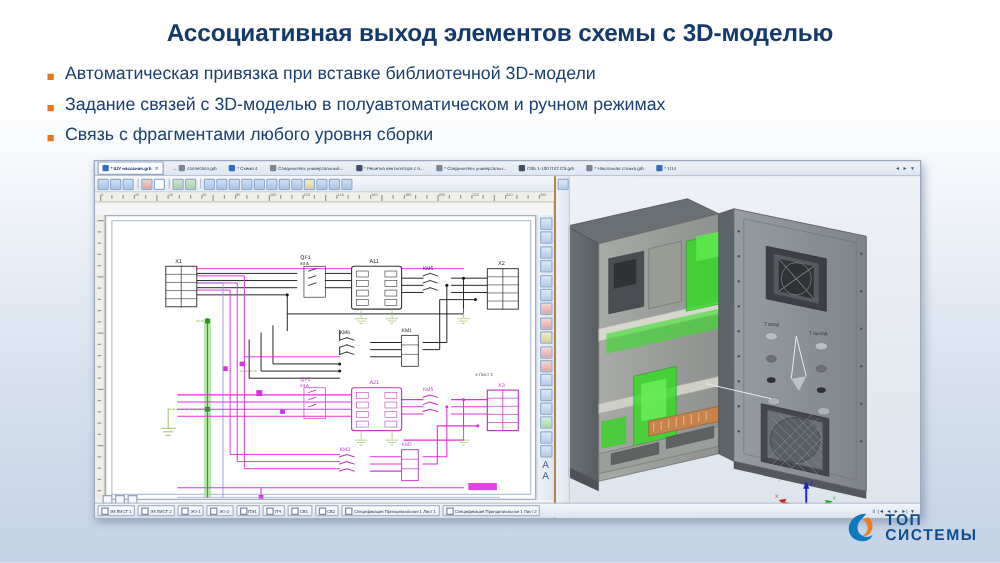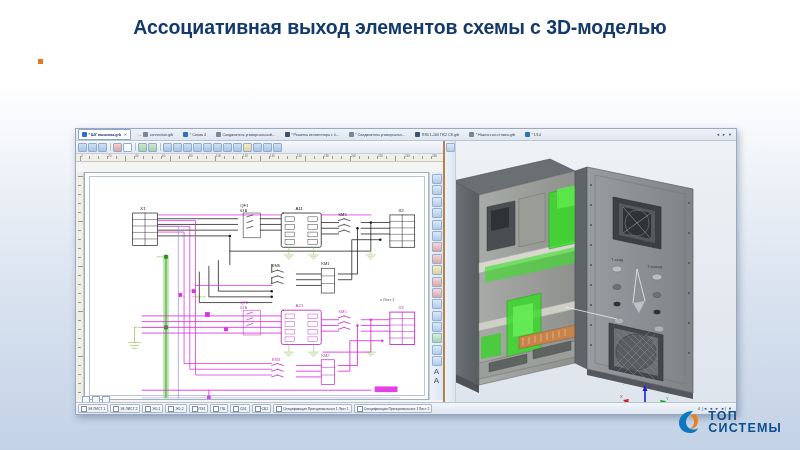--- a/index.html
+++ b/index.html
@@ -131,20 +131,29 @@
   .logo-txt span{font-size:12.5px;font-weight:bold;color:#0e4f8f;letter-spacing:1.2px;}
 </style>
 </head>
 <body>
 
 <div class="slide-title">Ассоциативная выход элементов схемы с 3D-моделью</div>
 
 <div class="bullets">
   <div class="bullet">
     <div class="sq"></div>
+    <div class="txt">Автоматическая привязка при вставке библиотечной 3D-модели</div>
+  </div>
+  <div class="bullet">
+    <div class="sq"></div>
+    <div class="txt">Задание связей с 3D-моделью в полуавтоматическом и ручном режимах</div>
+  </div>
+  <div class="bullet">
+    <div class="sq"></div>
+    <div class="txt">Связь с фрагментами любого уровня сборки</div>
   </div>
 </div>
 
 <div class="app">
 
   <div class="tabbar">
     <div class="tab active">
       <span class="ti b"></span>
       <span>* ШУ насосная.grb</span>
       <span class="tab-close">✕</span>

